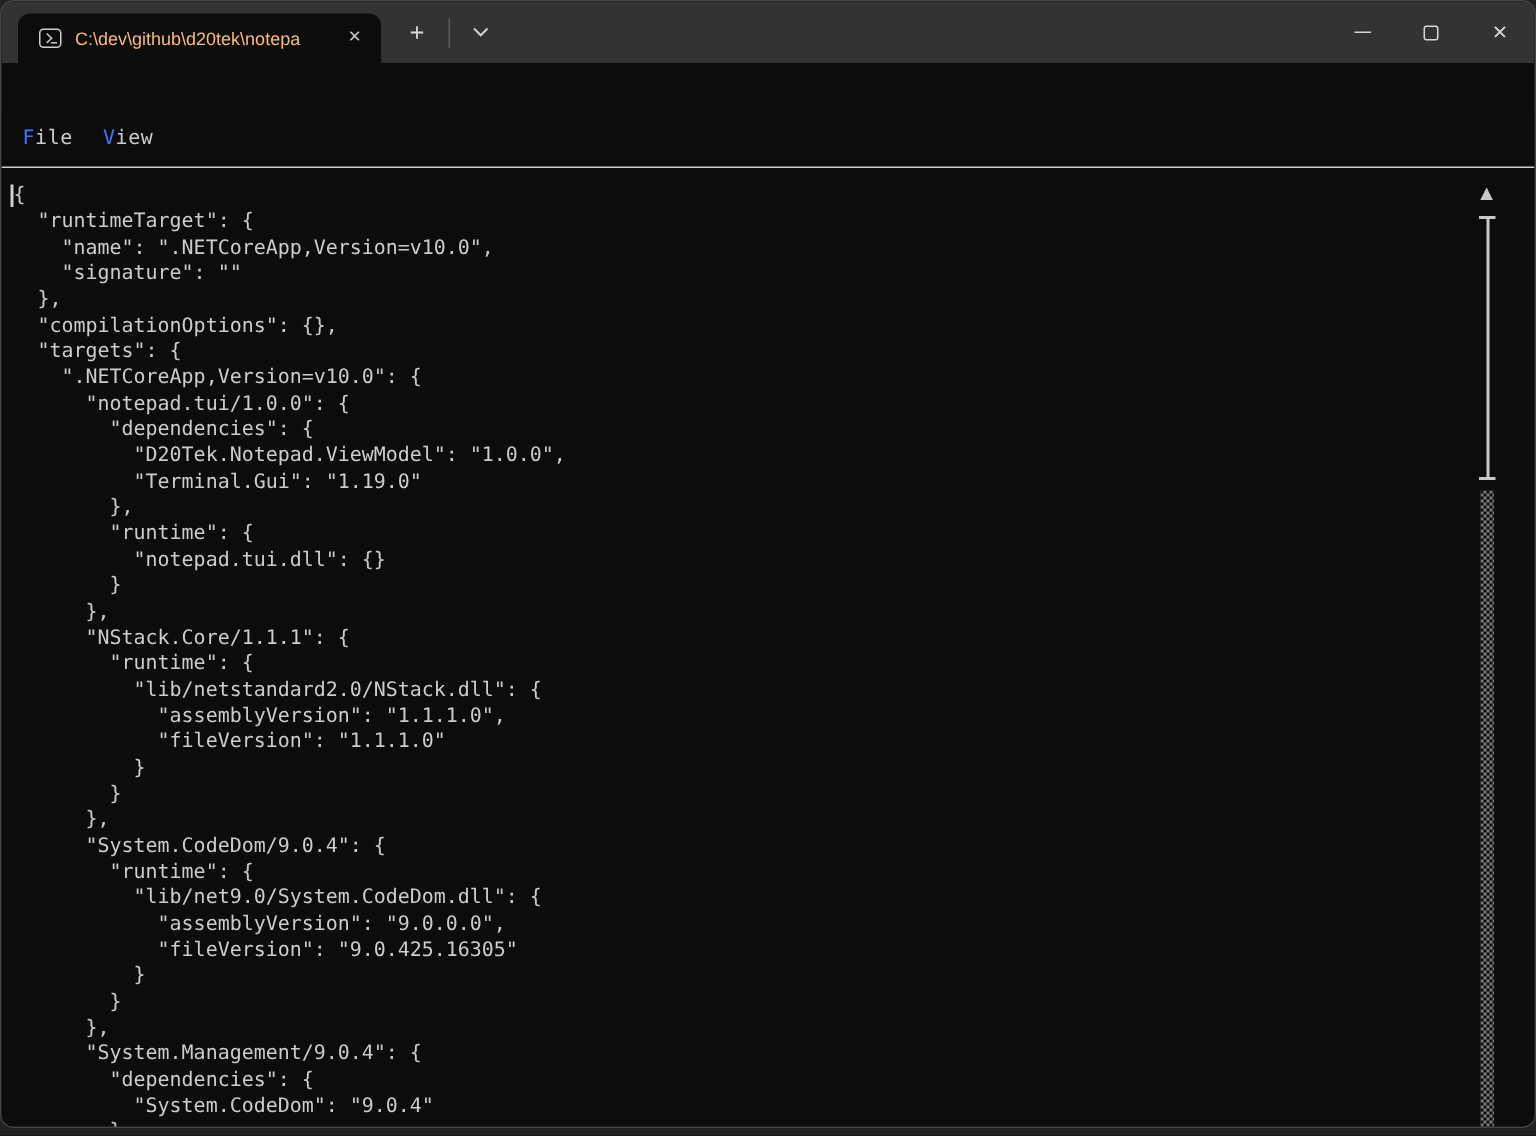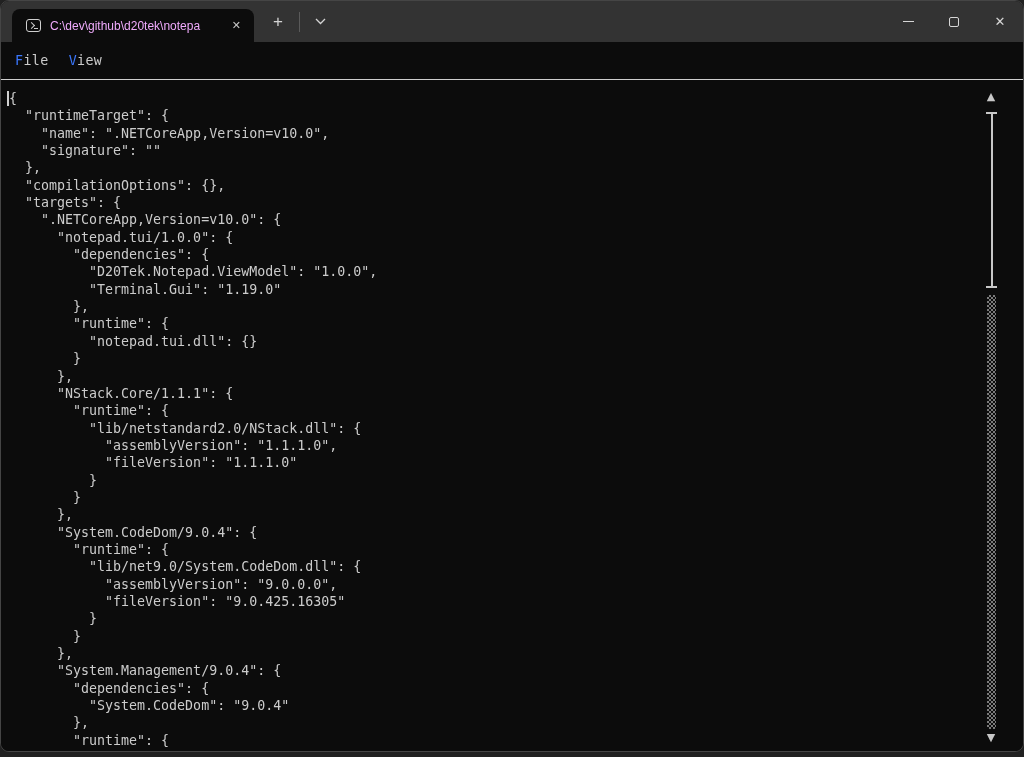--- a/index.html
+++ b/index.html
@@ -36,21 +36,21 @@
     content:""; position:absolute; left:2px; top:3px;
     width:4px; height:4px;
     border-right:1px solid #cfcfcf; border-bottom:1px solid #cfcfcf;
     transform:rotate(-45deg);
   }
   .tab-icon::after {             
     content:""; position:absolute; right:2px; bottom:2px;
     width:4px; height:1px; background:#cfcfcf;
   }
   .tab-title {
-    color:#f0abfc; font-size:12px; margin-left:9px; flex:1 1 auto;
+    color:#fdba74; font-size:12px; margin-left:9px; flex:1 1 auto;
     white-space:nowrap; overflow:hidden;
   }
   .tab-close {
     color:#c8c8c8; font-size:11px; margin-left:6px; padding:2px 5px;
     border-radius:4px; cursor:default; line-height:1;
   }
   .newtab-btn {
     position:absolute; left:261px; top:6px; width:32px; height:29px;
     display:flex; align-items:center; justify-content:center;
     color:#d4d4d4; font-size:17px; font-weight:300; border-radius:5px;
@@ -69,20 +69,21 @@
   }
   .glyph-min { width:11px; height:1px; background:#d6d6d6; }
   .glyph-max { width:10px; height:10px; border:1px solid #d6d6d6; border-radius:2px; }
   .glyph-close { font-size:13px; line-height:1; }
   
   .menubar {
     height:38px; flex:0 0 auto; background:#0c0c0c;
     display:flex; align-items:center; padding-left:14px;
     font-family:"DejaVu Sans Mono", monospace; font-size:13.3px;
     border-bottom:1px solid #cfcfcf;
+    margin-top:32px;
   }
   .menu-item { color:#cccccc; margin-right:20px; letter-spacing:0.4px; }
   .menu-item .hotkey { color:#3b78ff; }
   
   .content { position:relative; flex:1 1 auto; background:#0c0c0c; }
   pre.editor {
     position:absolute; left:8px; top:10px; margin:0;
     font-family:"DejaVu Sans Mono", monospace;
     font-size:13.3px; line-height:17.35px;
     color:#cccccc; white-space:pre;

